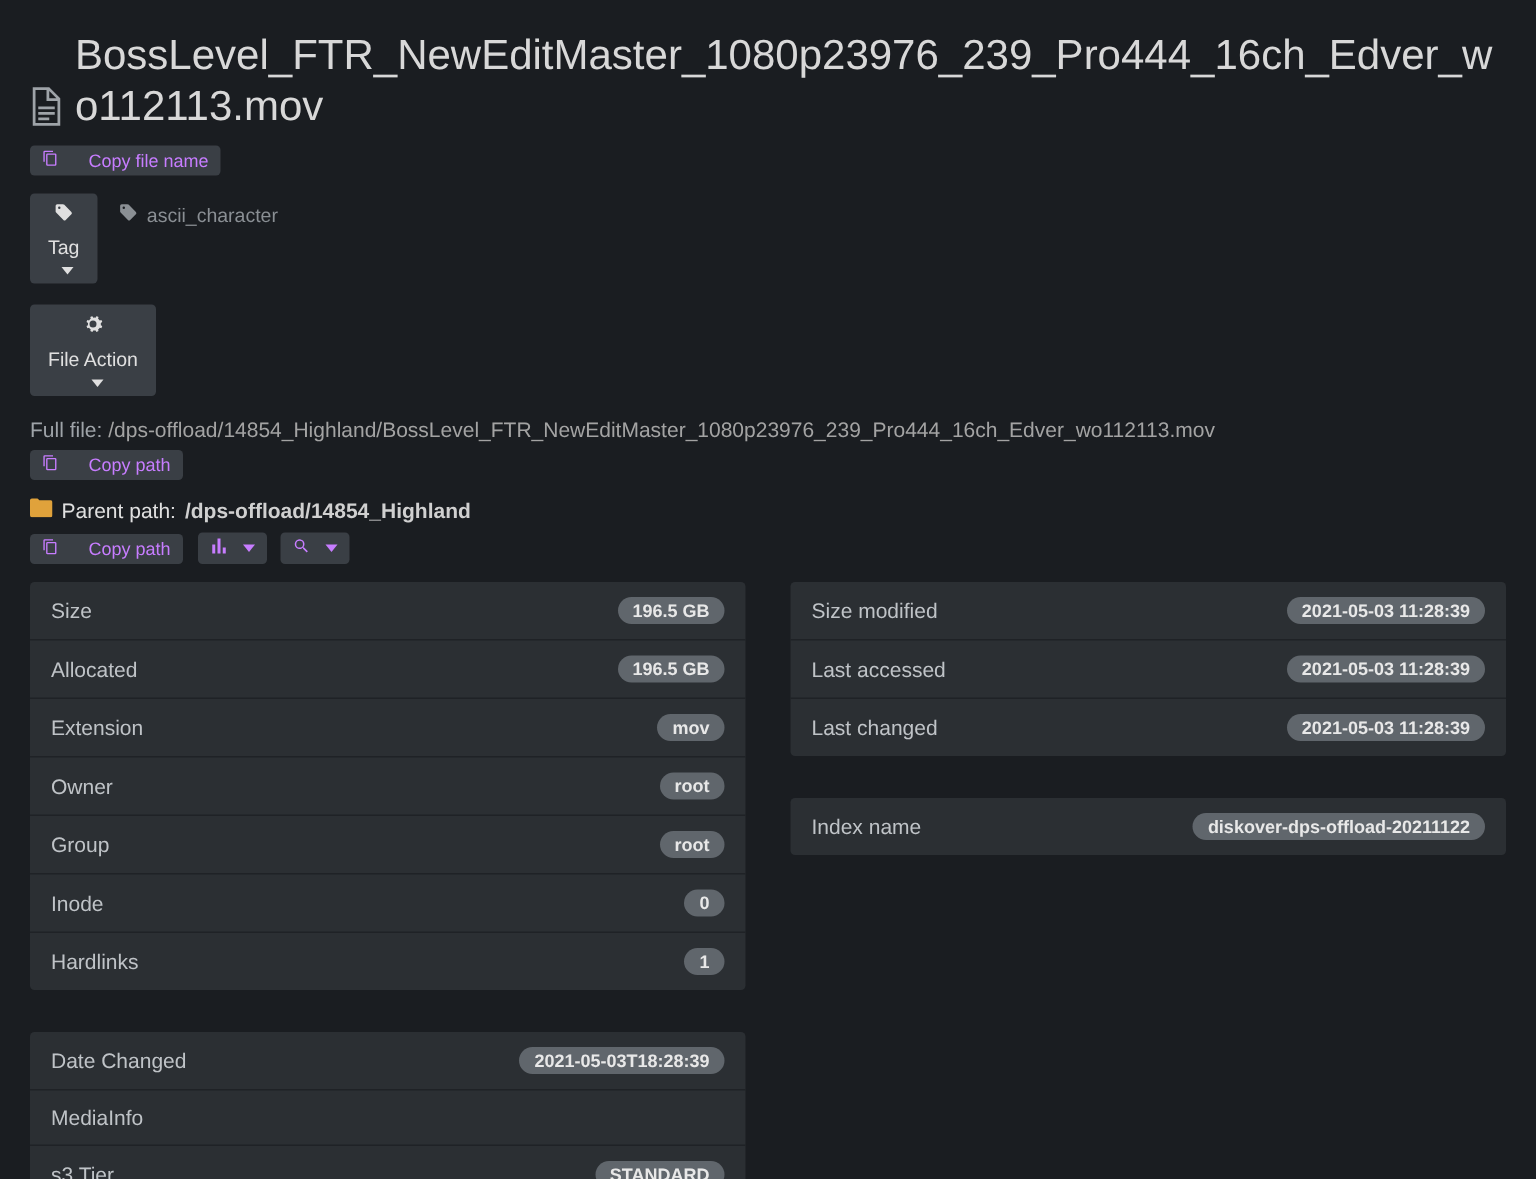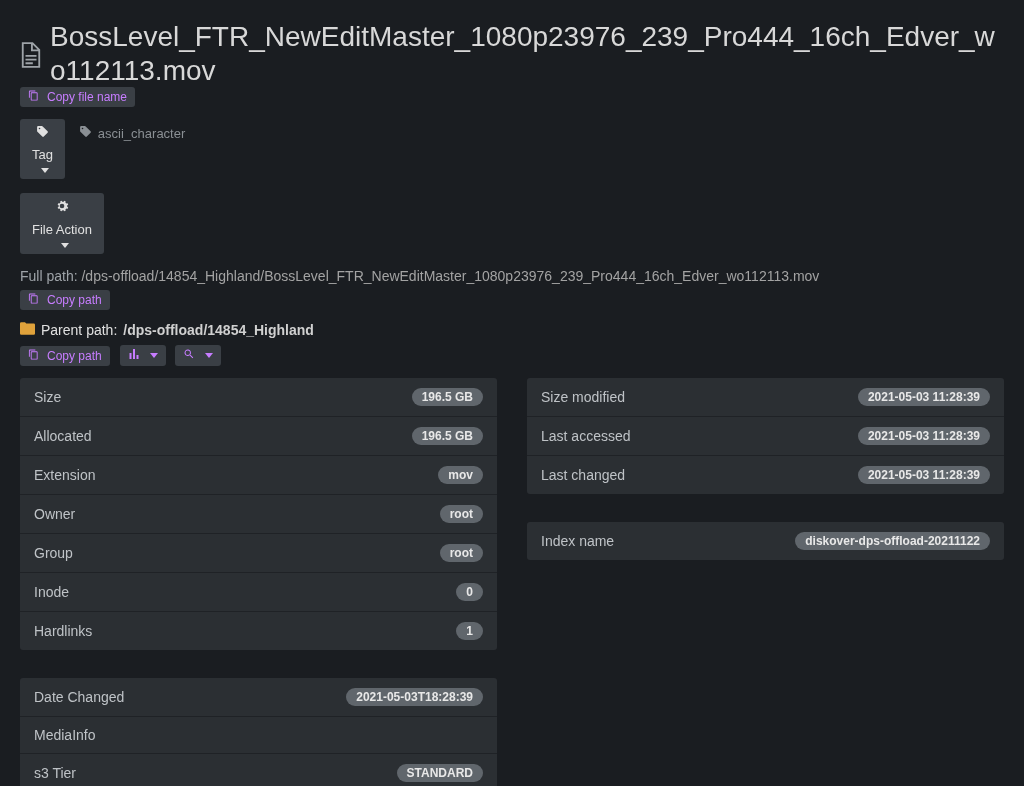--- a/index.html
+++ b/index.html
@@ -8,22 +8,23 @@
   color:#e0e0e0;
   font-family:-apple-system,BlinkMacSystemFont,"Segoe UI",Helvetica,Arial,sans-serif;
   font-size:14px;
   width:1024px;
   height:786px;
   overflow:hidden;
 }
 .page { padding:20px 20px 0 20px; }
 .title {
   display:flex;
-  align-items:center;
+  align-items:flex-end;
   gap:8px;
+  margin-bottom:10px;
 }
 .title-icon { flex:0 0 auto; margin-top:6px; }
 .title-text {
   font-size:28px;
   font-weight:400;
   color:#d8d8d8;
   line-height:1.2;
   word-break:break-all;
 }
 .btn {
@@ -37,21 +38,21 @@
   padding:6px 12px;
   font-size:13px;
   cursor:pointer;
   margin-right:6px;
   margin-bottom:8px;
   flex-direction:column;
 }
 .btn-sm {
   display:inline-flex;
   align-items:center;
-  gap:8px;
+  gap:20px;
   background:#3a3f45;
   color:#c77dff;
   border:none;
   border-radius:3px;
   padding:3px 8px;
   font-size:12px;
   cursor:pointer;
   margin-right:6px;
   margin-bottom:6px;
 }
@@ -181,21 +182,21 @@
       <span>
         <svg width="14" height="14" viewBox="0 0 24 24" fill="#e0e0e0">
             <path d="M12 8a4 4 0 1 0 4 4 4 4 0 0 0-4-4zm8.9 5.4 1.7 1a10 10 0 0 1-1 2.4l-1.9-.5a8 8 0 0 1-1.9 1.9l.5 1.9a10 10 0 0 1-2.4 1l-1-1.7a8.3 8.3 0 0 1-2.6 0l-1 1.7a10 10 0 0 1-2.4-1l.5-1.9a8 8 0 0 1-1.9-1.9l-1.9.5a10 10 0 0 1-1-2.4l1.7-1a8.3 8.3 0 0 1 0-2.6l-1.7-1a10 10 0 0 1 1-2.4l1.9.5a8 8 0 0 1 1.9-1.9l-.5-1.9a10 10 0 0 1 2.4-1l1 1.7a8.3 8.3 0 0 1 2.6 0l1-1.7a10 10 0 0 1 2.4 1l-.5 1.9a8 8 0 0 1 1.9 1.9l1.9-.5a10 10 0 0 1 1 2.4l-1.7 1a8.3 8.3 0 0 1 0 2.6z"></path>
           </svg>
       </span>
       <span>File Action</span>
     </button>
   </div>
 
   <div class="path-line">
-    <span class="path-label">Full path:</span>
+    <span class="path-label">Full file:</span>
     <span class="path-val">/dps-offload/14854_Highland/BossLevel_FTR_NewEditMaster_1080p23976_239_Pro444_16ch_Edver_wo112113.mov</span>
   </div>
 
   <div class="row-btns">
     <button class="btn-sm">
       <span>
         <svg width="11" height="11" viewBox="0 0 24 24" fill="#c77dff">
             <path d="M16 1H4a2 2 0 0 0-2 2v14h2V3h12V1zm3 4H8a2 2 0 0 0-2 2v14a2 2 0 0 0 2 2h11a2 2 0 0 0 2-2V7a2 2 0 0 0-2-2zm0 16H8V7h11v14z"></path>
           </svg>
       </span>

